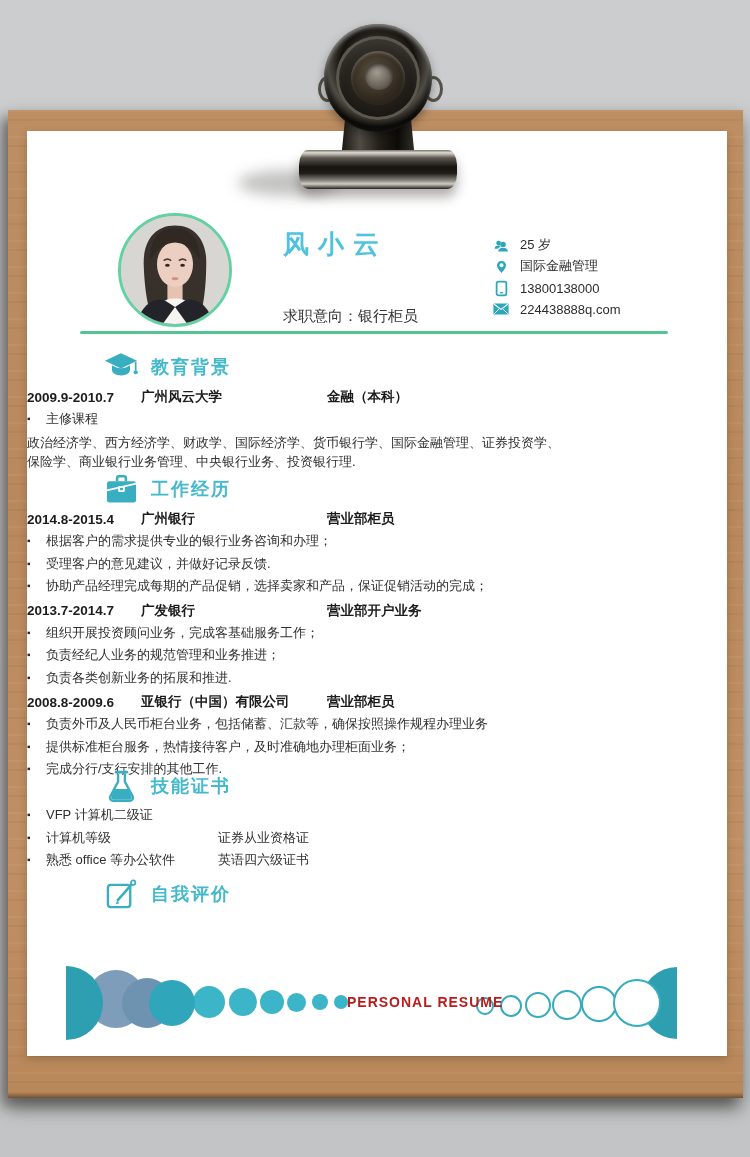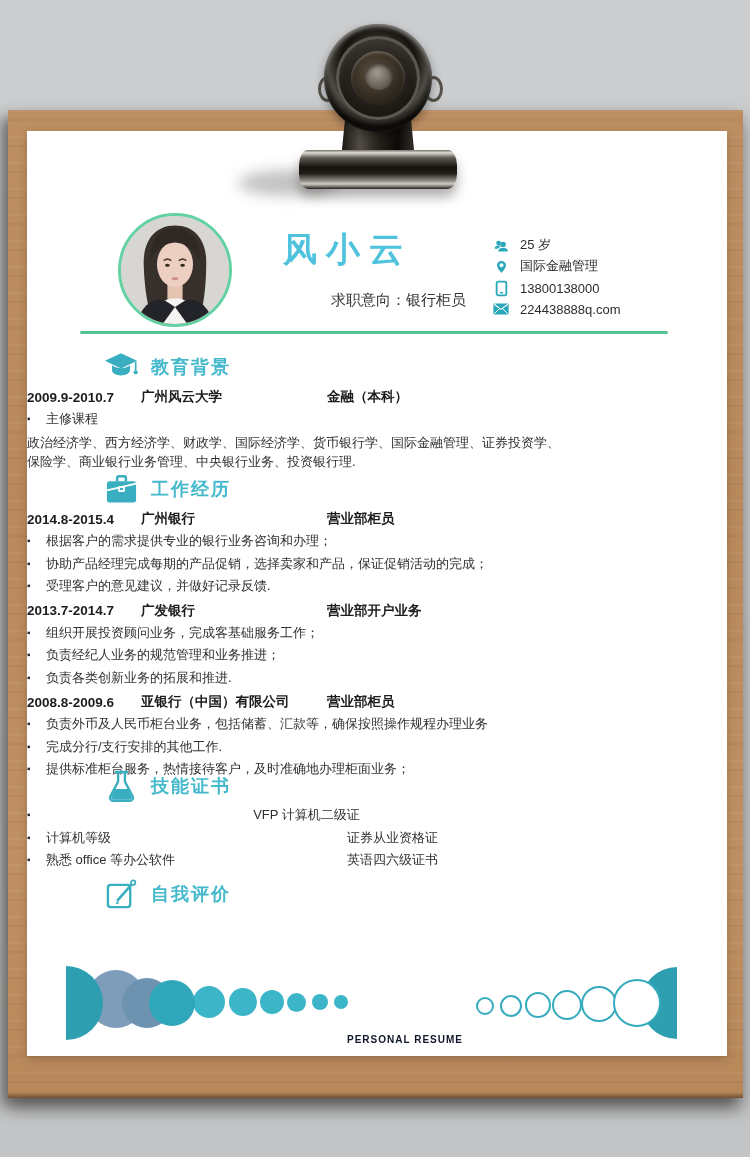--- a/index.html
+++ b/index.html
@@ -68,44 +68,44 @@
     border-radius:9px/15px;
     background:linear-gradient(180deg,#75716a 0%,#dedbd4 7%,#5d5951 20%,#161310 44%,#201d18 60%,#8a867f 78%,#cfccc5 87%,#25221d 100%);
     box-shadow:0 8px 12px rgba(60,56,50,.4);
   }
   
   .photo{
     position:absolute;left:91px;top:82px;width:114px;height:114px;border-radius:50%;
     border:3px solid #62d2a2;overflow:hidden;box-sizing:border-box;background:#d6d4d0;
   }
   .name{
-    position:absolute;left:256px;top:96px;font-size:34px;font-weight:700;color:#4fc3dd;letter-spacing:9px;
-  }
-  .intent{position:absolute;left:256px;top:160px;font-size:15px;color:#353535;margin-left:48px;}
+    position:absolute;left:256px;top:96px;font-size:26px;font-weight:700;color:#4fc3dd;letter-spacing:9px;
+  }
+  .intent{position:absolute;left:256px;top:176px;font-size:15px;color:#353535;}
   .contact{position:absolute;left:466px;top:102px;}
   .c-row{display:flex;align-items:flex-end;height:21px;}
   .c-ic{width:16px;height:16px;margin-right:11px;display:flex;align-items:center;justify-content:center;}
   .c-tx{font-size:13px;color:#2d2d2d;}
   .divider{position:absolute;left:53px;top:200px;width:588px;height:3px;background:#55c492;border-radius:2px;}
   
   .section{position:absolute;left:0;width:592px;}
   .sec-edu{top:218px;} .sec-work{top:340px;} .sec-skill{top:637px;} .sec-eval{top:745px;}
   .sec-head{display:flex;align-items:center;height:36px;padding-left:76px;}
   .sec-ic{width:36px;height:34px;margin-right:12px;display:flex;align-items:center;justify-content:center;}
   .sec-title{font-size:18px;font-weight:700;color:#45b9cc;letter-spacing:2px;}
   .rows{margin-right:52px;}
   .entry-head{display:flex;font-weight:700;font-size:13.5px;color:#1c1c1c;height:22px;margin-top:1px;align-items:center;}
   .col-date{width:114px;} .col-org{width:186px;} .col-role{flex:1;}
   .b-row{display:flex;font-size:13px;color:#303030;line-height:22.5px;}
   .b-row::before{content:"▪";font-size:10px;width:19px;flex:0 0 19px;line-height:22.5px;color:#2b2b2b;}
   .para{font-size:13px;color:#303030;line-height:19px;margin-top:2px;}
   .job + .job{margin-top:2px;}
   .skill-row{display:flex;font-size:13px;color:#303030;line-height:22.5px;}
   .skill-row::before{content:"▪";font-size:10px;width:19px;flex:0 0 19px;line-height:22.5px;color:#2b2b2b;}
-  .sk-left{width:172px;} .sk-right{flex:1;text-align:center;}
+  .sk-left{width:172px;} .sk-right{flex:1;}
   
   .footer{position:absolute;left:0;top:830px;width:700px;height:90px;}
   .fc{position:absolute;border-radius:50%;}
   .half-l{left:39px;top:5px;width:37px;height:74px;border-radius:0 74px 74px 0;background:#2d9fb0;z-index:3;}
   .half-r{left:614px;top:6px;width:36px;height:72px;border-radius:72px 0 0 72px;background:#2d9fb0;z-index:2;}
   .s1{left:60px;top:9px;width:58px;height:58px;background:#7d9dbb;z-index:1;}
   .s2{left:95px;top:17px;width:50px;height:50px;background:#6e93b1;z-index:1;}
   .s3{left:122px;top:19px;width:46px;height:46px;background:#2fa6b9;z-index:2;}
   .d1{left:166px;top:25px;width:32px;height:32px;background:#3db5c8;}
   .d2{left:202px;top:27px;width:28px;height:28px;background:#3db5c8;}
@@ -114,21 +114,21 @@
   .d5{left:285px;top:33px;width:16px;height:16px;background:#3db5c8;}
   .d6{left:307px;top:34px;width:14px;height:14px;background:#3db5c8;}
   .o1{left:449px;top:36px;width:18px;height:18px;}
   .o2{left:473px;top:34px;width:22px;height:22px;}
   .o3{left:498px;top:31px;width:26px;height:26px;}
   .o4{left:525px;top:29px;width:30px;height:30px;}
   .o5{left:554px;top:25px;width:36px;height:36px;}
   .o6{left:586px;top:18px;width:48px;height:48px;z-index:4;}
   .oc{border:2px solid #35abbe;background:#ffffff;box-sizing:border-box;}
   .footer-text{
-    position:absolute;left:320px;top:33px;font-size:10px;font-weight:700;color:#0f172a;letter-spacing:1px;z-index:2;margin-top:40px;
+    position:absolute;left:320px;top:33px;font-size:14px;font-weight:700;color:#b91c1c;letter-spacing:1px;z-index:2;
   }
 </style>
 </head>
 <body>
 
 <div class="board"></div>
 <div class="clip-shadow"></div>
 
 <div class="paper">
 
@@ -242,24 +242,24 @@
       <div class="job">
         <div class="entry-head">
           <span class="col-date">2014.8-2015.4</span>
           <span class="col-org">广州银行</span>
           <span class="col-role">营业部柜员</span>
         </div>
         <div class="b-row">
             <span>根据客户的需求提供专业的银行业务咨询和办理；</span>
           </div>
         <div class="b-row">
+            <span>受理客户的意见建议，并做好记录反馈.</span>
+          </div>
+        <div class="b-row">
             <span>协助产品经理完成每期的产品促销，选择卖家和产品，保证促销活动的完成；</span>
-          </div>
-        <div class="b-row">
-            <span>受理客户的意见建议，并做好记录反馈.</span>
           </div>
       </div>
       <div class="job">
         <div class="entry-head">
           <span class="col-date">2013.7-2014.7</span>
           <span class="col-org">广发银行</span>
           <span class="col-role">营业部开户业务</span>
         </div>
         <div class="b-row">
             <span>组织开展投资顾问业务，完成客基础服务工作；</span>
@@ -274,24 +274,24 @@
       <div class="job">
         <div class="entry-head">
           <span class="col-date">2008.8-2009.6</span>
           <span class="col-org">亚银行（中国）有限公司</span>
           <span class="col-role">营业部柜员</span>
         </div>
         <div class="b-row">
             <span>负责外币及人民币柜台业务，包括储蓄、汇款等，确保按照操作规程办理业务</span>
           </div>
         <div class="b-row">
+            <span>提供标准柜台服务，热情接待客户，及时准确地办理柜面业务；</span>
+          </div>
+        <div class="b-row">
             <span>完成分行/支行安排的其他工作.</span>
-          </div>
-        <div class="b-row">
-            <span>提供标准柜台服务，热情接待客户，及时准确地办理柜面业务；</span>
           </div>
       </div>
     </div>
   </div>
 
   <div class="section sec-skill">
     <div class="sec-head">
       <span class="sec-ic">
         <svg width="31" height="33" viewBox="0 0 32 34">
           <path d="M10.5 2.2 H21.5" stroke="#3aaec1" stroke-width="3" stroke-linecap="round"></path>

